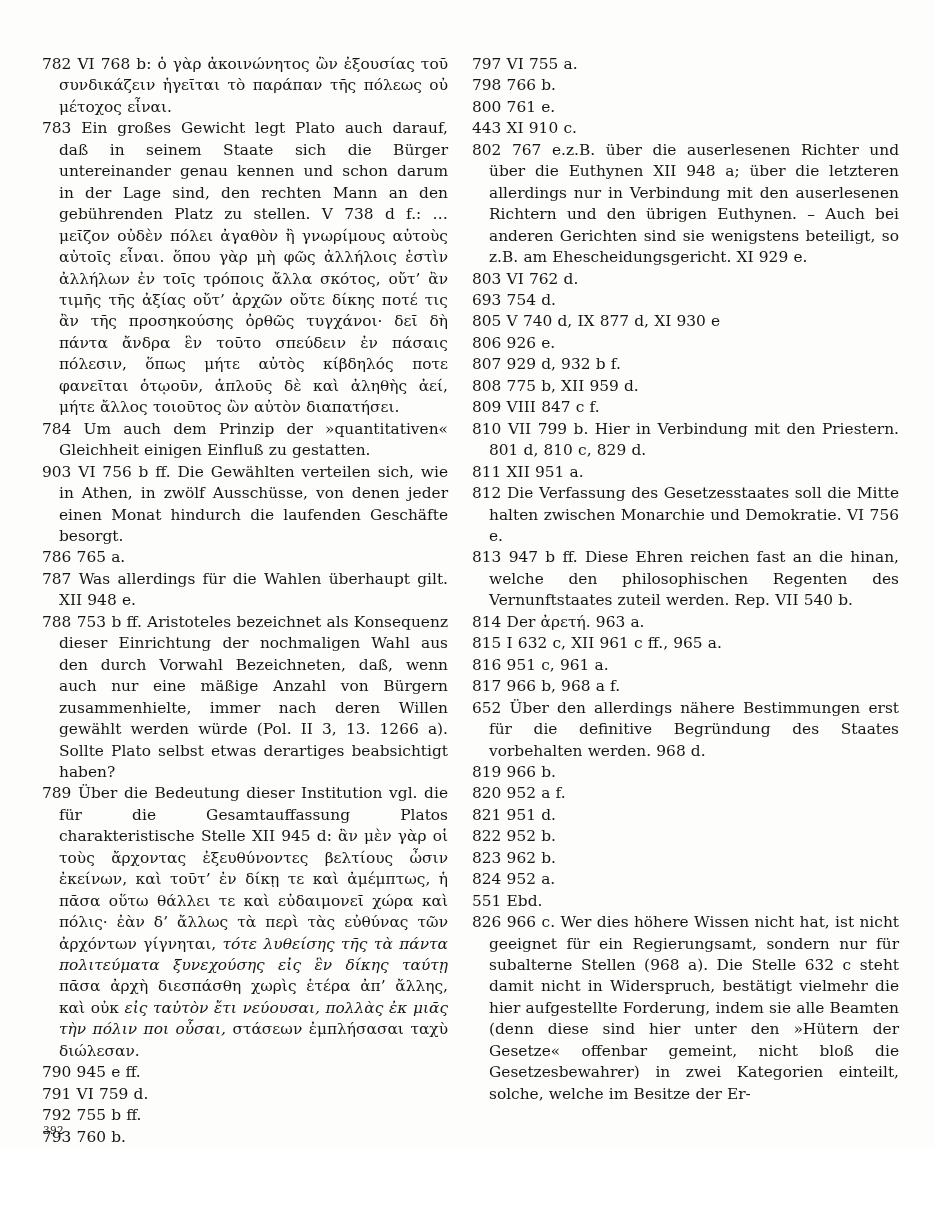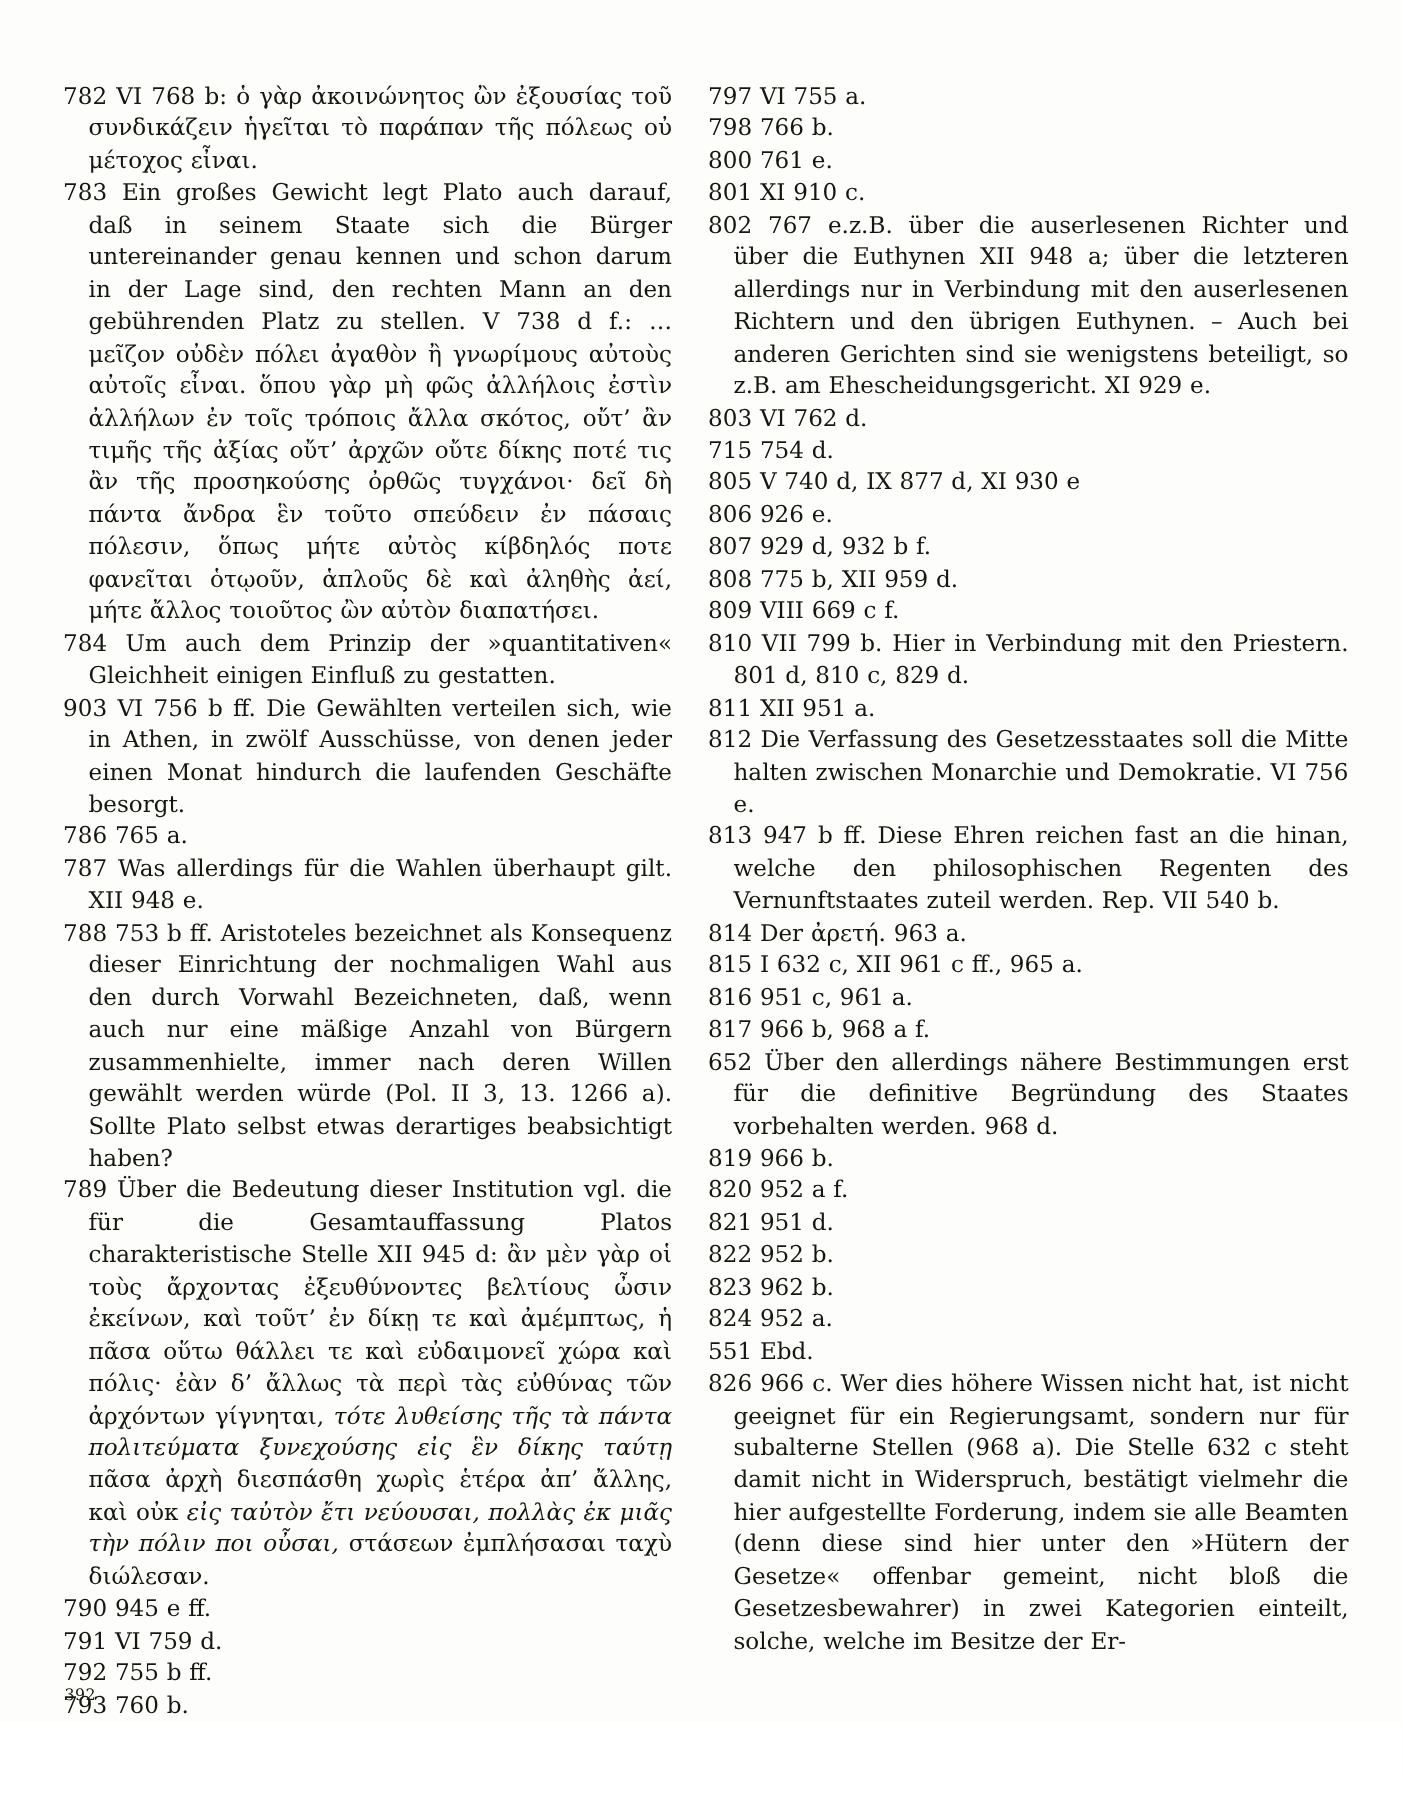--- a/index.html
+++ b/index.html
@@ -59,29 +59,29 @@
         <p class="note"><span class="num">791</span> <span>VI 759 d.</span></p>
         <p class="note"><span class="num">792</span> <span>755 b ff.</span></p>
         <p class="note"><span class="num">793</span> <span>760 b.</span></p>
         <p class="note"><span class="num">794</span> <span>VII 794 b.</span></p>
         <p class="note"><span class="num">795</span> <span>765 d ff., 767 c f. Im ersteren Falle ist selbst der Rat und seine Prytanen vom Wahlrecht ausgeschlossen. 766 b.</span></p>
       </div>
     <div class="col col-right" id="col-right">
         <p class="note"><span class="num">797</span> <span>VI 755 a.</span></p>
         <p class="note"><span class="num">798</span> <span>766 b.</span></p>
         <p class="note"><span class="num">800</span> <span>761 e.</span></p>
-        <p class="note"><span class="num">801</span> <span>XI 910 c.</span></p>
+        <p class="note"><span class="num">443</span> <span>XI 910 c.</span></p>
         <p class="note"><span class="num">802</span> <span>767 e.z.B. über die auserlesenen Richter und über die Euthynen XII 948 a; über die letzteren allerdings nur in Verbindung mit den auserlesenen Richtern und den übrigen Euthynen. – Auch bei anderen Gerichten sind sie wenigstens beteiligt, so z.B. am Ehescheidungsgericht. XI 929 e.</span></p>
         <p class="note"><span class="num">803</span> <span>VI 762 d.</span></p>
-        <p class="note"><span class="num">715</span> <span>754 d.</span></p>
+        <p class="note"><span class="num">693</span> <span>754 d.</span></p>
         <p class="note"><span class="num">805</span> <span>V 740 d, IX 877 d, XI 930 e</span></p>
         <p class="note"><span class="num">806</span> <span>926 e.</span></p>
         <p class="note"><span class="num">807</span> <span>929 d, 932 b f.</span></p>
         <p class="note"><span class="num">808</span> <span>775 b, XII 959 d.</span></p>
-        <p class="note"><span class="num">809</span> <span>VIII 669 c f.</span></p>
+        <p class="note"><span class="num">809</span> <span>VIII 847 c f.</span></p>
         <p class="note"><span class="num">810</span> <span>VII 799 b. Hier in Verbindung mit den Priestern. 801 d, 810 c, 829 d.</span></p>
         <p class="note"><span class="num">811</span> <span>XII 951 a.</span></p>
         <p class="note"><span class="num">812</span> <span>Die Verfassung des Gesetzesstaates soll die Mitte halten zwischen Monarchie und Demokratie. VI 756 e.</span></p>
         <p class="note"><span class="num">813</span> <span>947 b ff. Diese Ehren reichen fast an die hinan, welche den philosophischen Regenten des Vernunftstaates zuteil werden. Rep. VII 540 b.</span></p>
         <p class="note"><span class="num">814</span> <span>Der ἀρετή. 963 a.</span></p>
         <p class="note"><span class="num">815</span> <span>I 632 c, XII 961 c ff., 965 a.</span></p>
         <p class="note"><span class="num">816</span> <span>951 c, 961 a.</span></p>
         <p class="note"><span class="num">817</span> <span>966 b, 968 a f.</span></p>
         <p class="note"><span class="num">652</span> <span>Über den allerdings nähere Bestimmungen erst für die definitive Begründung des Staates vorbehalten werden. 968 d.</span></p>
         <p class="note"><span class="num">819</span> <span>966 b.</span></p>

